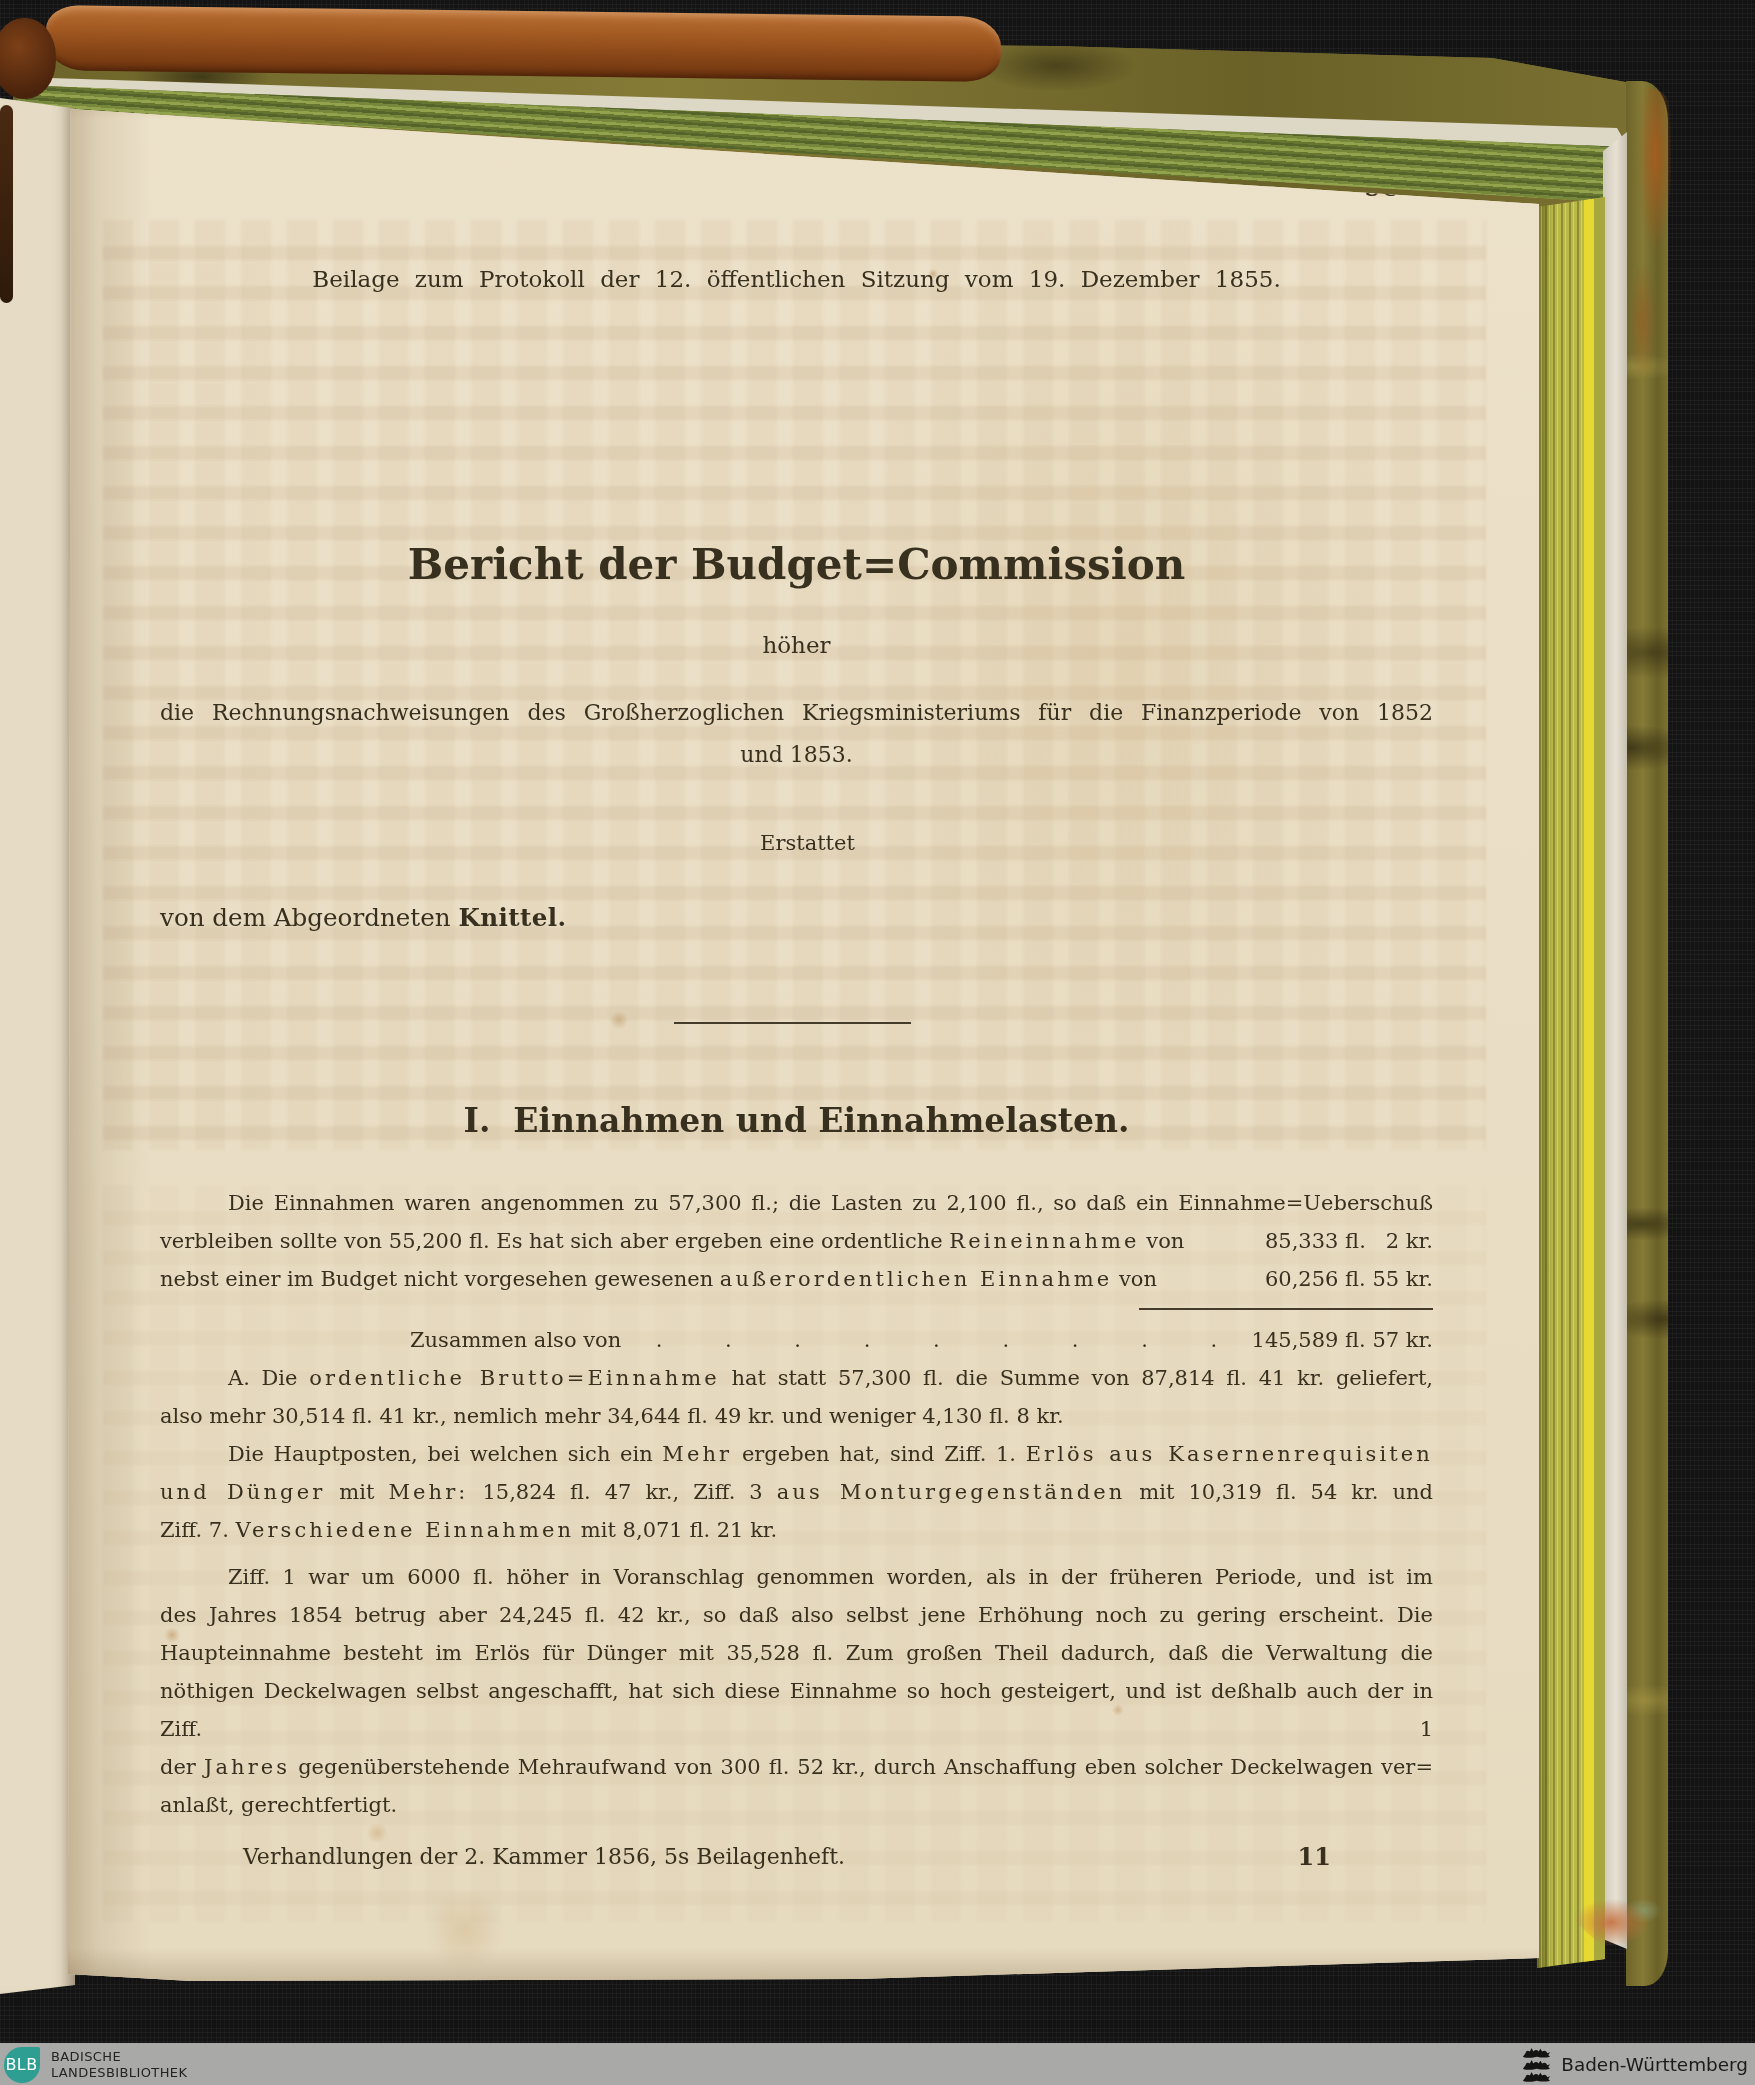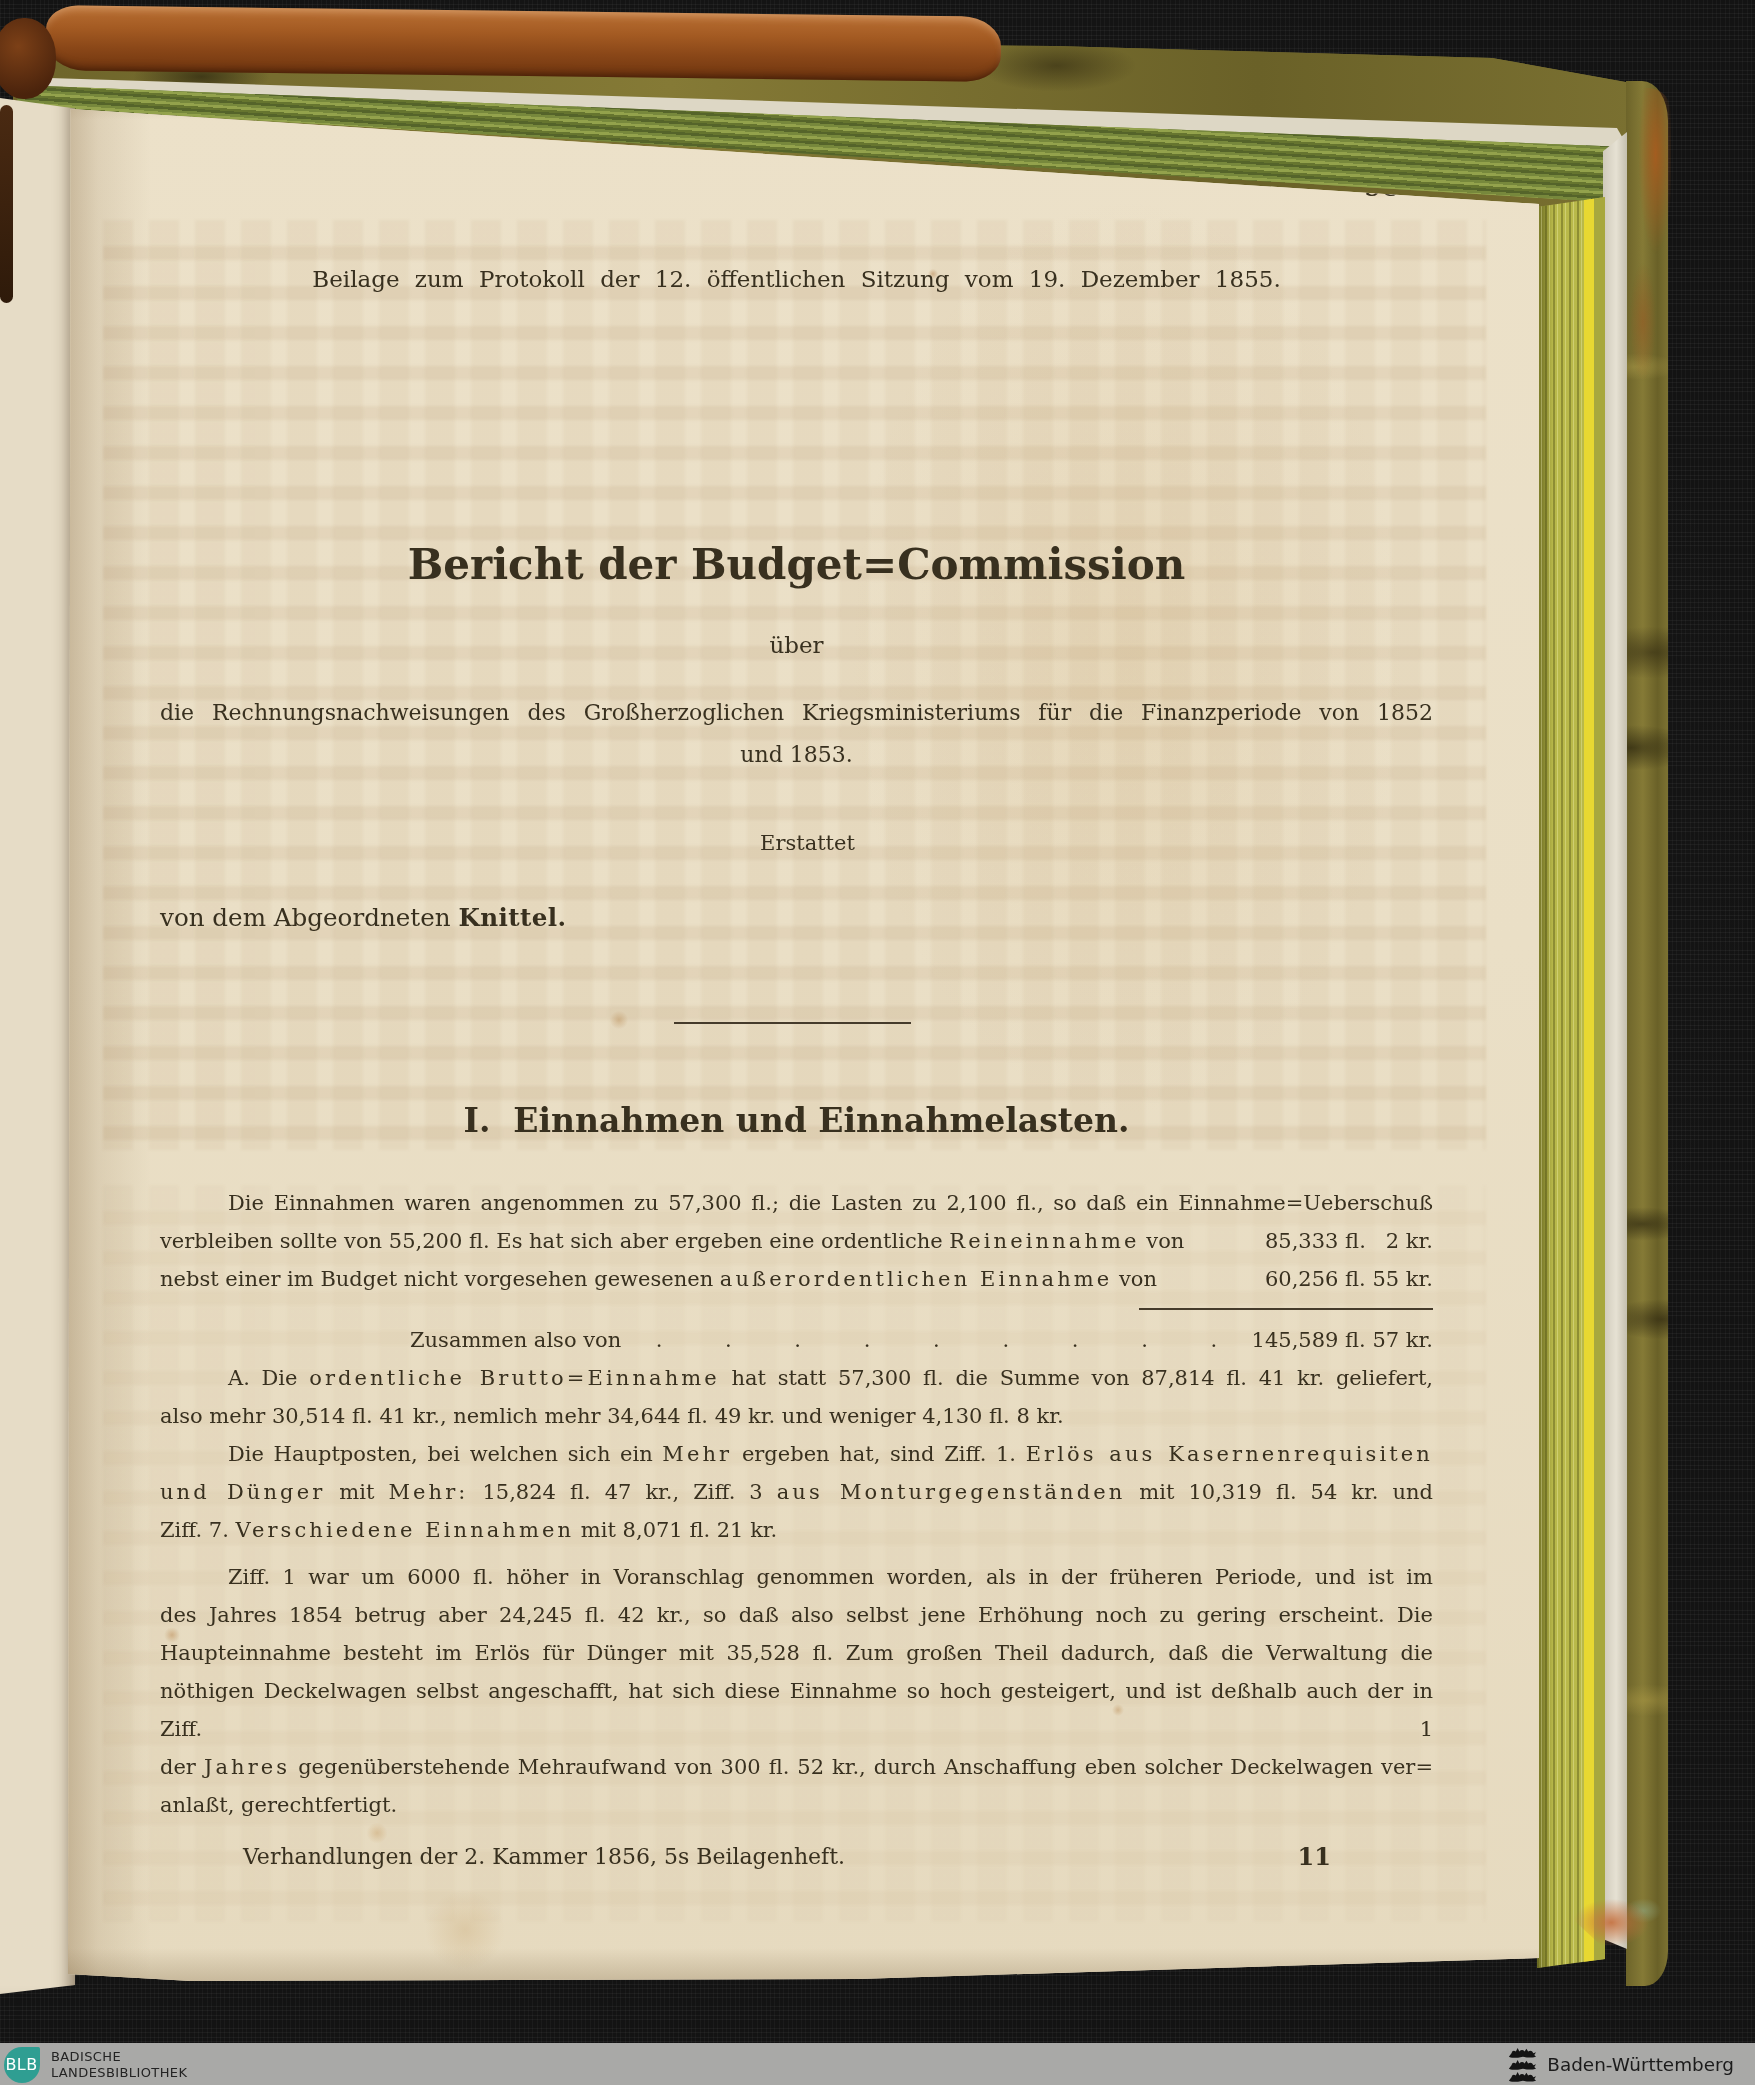--- a/index.html
+++ b/index.html
@@ -123,21 +123,21 @@
 
   
   .bottom-bar{position:absolute;left:0;top:2043px;width:1756px;height:43px;
     display:flex;justify-content:space-between;align-items:center;
     font-family:"DejaVu Sans", sans-serif;}
   .bar-left{display:flex;align-items:center;height:100%;padding-left:3.5px;}
   .blb-logo{width:36px;height:36px;border-radius:19.3px 1.8px 19.3px 19.3px;
     display:flex;align-items:center;justify-content:center;
     color:#ffffff;font-weight:normal;font-size:16px;letter-spacing:0.4px;text-align:center;}
   .lib-name{margin-left:11.4px;font-weight:normal;font-size:13px;line-height:16px;letter-spacing:0.4px;}
-  .bar-right{display:flex;align-items:center;height:100%;padding-right:22px;}
+  .bar-right{display:flex;align-items:center;height:100%;padding-right:8px;}
   .lions{display:flex;flex-direction:column;justify-content:center;margin-right:10.5px;}
   .lions svg{display:block;margin:0.4px 0;}
   .state-name{font-size:18.4px;color:#1b1b1b;}
 </style>
 </head>
 <body>
 
 <div class="scene">
 
   <div class="cover-top marble"></div>
@@ -152,21 +152,21 @@
   <div class="gutter-page"></div>
 
   <div class="page">
     <div class="ghost g1"></div>
     <div class="ghost g2"></div>
 
     <div class="text-col">
       <div class="pagenum">55</div>
       <div class="header-line">Beilage zum Protokoll der 12. öffentlichen Sitzung vom 19. Dezember 1855.</div>
       <div class="doc-title">Bericht der Budget=Commission</div>
-      <div class="connector">über</div>
+      <div class="connector">höher</div>
       <div class="subtitle">
         <div class="l1">die Rechnungsnachweisungen des Großherzoglichen Kriegsministeriums für die Finanzperiode von 1852</div>
         <div class="l2">und 1853.</div>
       </div>
       <div class="erstattet">Erstattet</div>
       <div class="reporter">
         <span>von dem Abgeordneten</span>
         <b>Knittel.</b>
       </div>
       <div class="rule1"></div>

